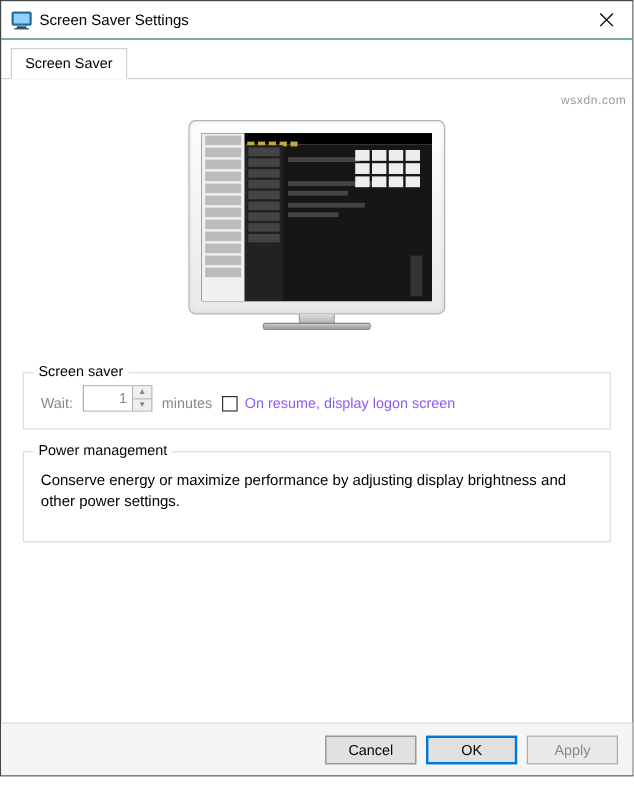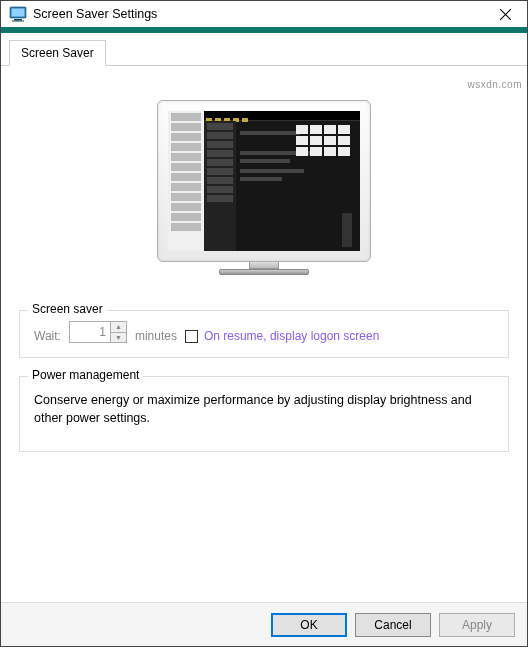--- a/index.html
+++ b/index.html
@@ -1,20 +1,20 @@
 <!DOCTYPE html>
 <html><head>
 <meta charset="utf-8">
 <style>
 * { box-sizing: border-box; font-family: 'Segoe UI', Tahoma, sans-serif; font-size: 12px; }
 body { margin: 0; background: #fff; width: 528px; height: 665px; position: relative; }
 
 .window { width: 528px; height: 647px; border: 1px solid #444; background: #fff; display: flex; flex-direction: column; }
 
-.titlebar { height: 32px; display: flex; align-items: center; padding: 0 0 0 8px; border-bottom: 6px solid #0f766e; }
+.titlebar { height: 32px; display: flex; align-items: center; padding: 0 0 0 8px; border-bottom: 1px solid #0f766e; }
 .titlebar-icon { width: 18px; height: 18px; margin-right: 6px; display: inline-flex; align-items: center; justify-content: center; }
 .titlebar-title { flex: 1; font-size: 12.5px; color: #000; }
 .titlebar-close { width: 44px; height: 31px; display: flex; align-items: center; justify-content: center; cursor: default; }
 .titlebar-close svg { width: 11px; height: 11px; }
 
 .tabstrip { padding: 6px 8px 0 8px; border-bottom: 1px solid #d0d0d0; display: flex; }
 .tab { padding: 5px 11px; border: 1px solid #d0d0d0; border-bottom: 1px solid #fff; background: #fff; font-size: 12px; position: relative; top: 1px; }
 
 .panel { flex: 1; padding: 6px 18px 8px 18px; display: flex; flex-direction: column; }
 
@@ -182,20 +182,20 @@
     </div>
 
     <div class="groupbox">
       <span class="groupbox-title">Power management</span>
       <div class="pm-text">Conserve energy or maximize performance by adjusting display brightness and other power settings.</div>
     </div>
 
   </div>
 
   <div class="footer">
+    <div class="button enabled">Cancel</div>
     <div class="button primary">OK</div>
-    <div class="button enabled">Cancel</div>
     <div class="button">Apply</div>
   </div>
 
 </div>
 
 <div class="watermark">wsxdn.com</div>
 
 </body></html>

